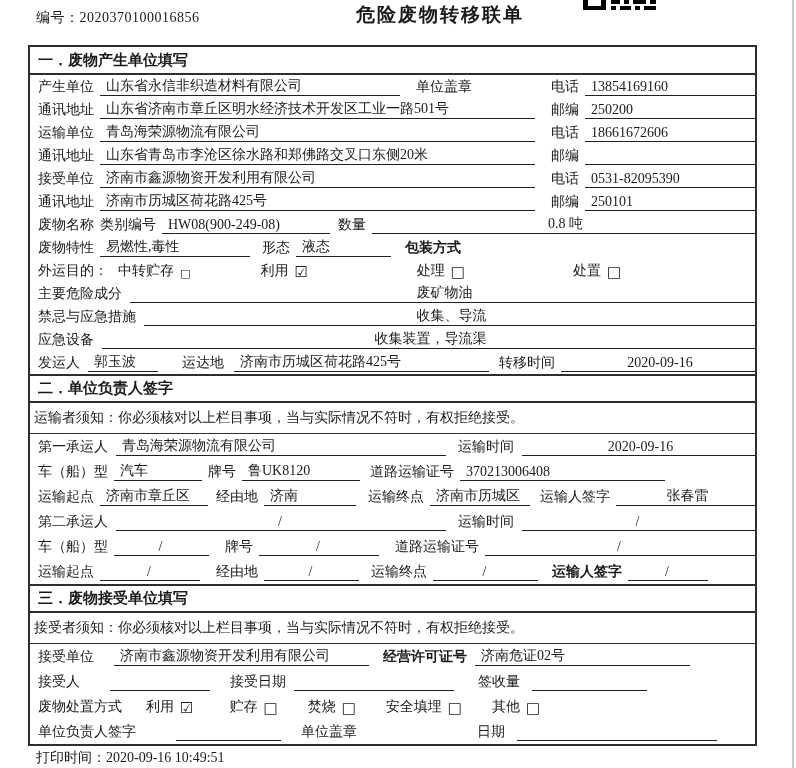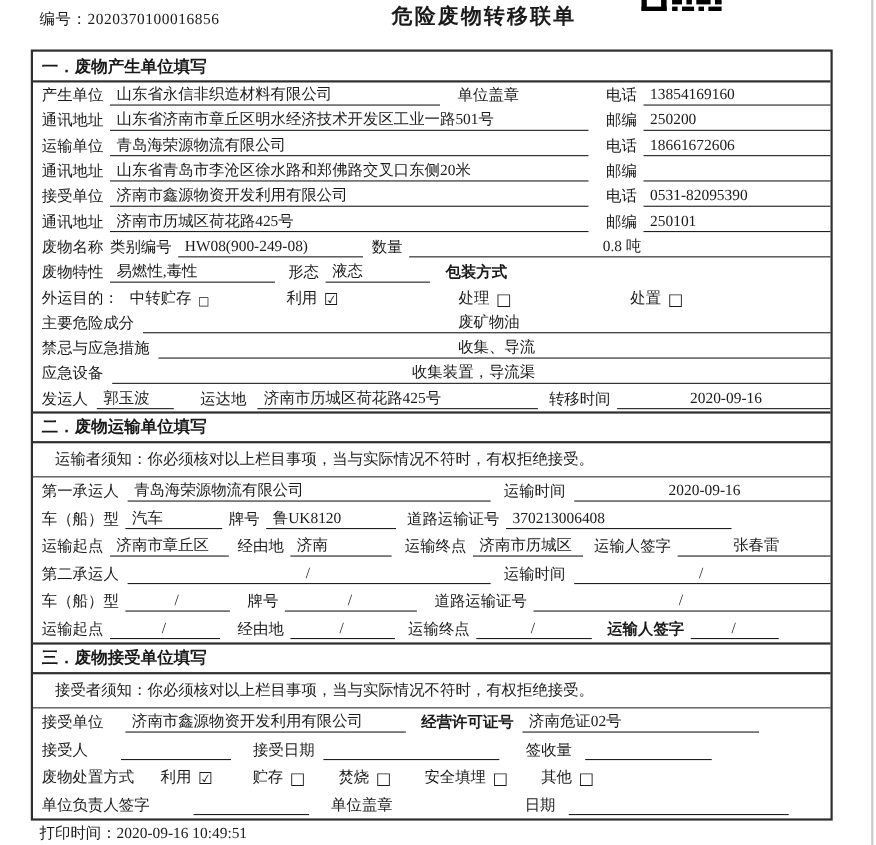--- a/index.html
+++ b/index.html
@@ -14,21 +14,21 @@
     font-family:"Liberation Sans","DejaVu Sans",sans-serif;
     font-weight:bold;font-size:19px;letter-spacing:2px;white-space:nowrap;}
   .qr{position:absolute;left:583px;top:0;}
   .page-edge{position:absolute;right:2px;top:0;width:2px;height:768px;background:#c9c9c9;}
 
   .tbl{position:absolute;left:28px;top:45px;width:729px;border:2px solid #2e2e2e;box-sizing:border-box;background:#fff;}
   .sec-title{height:26px;display:flex;align-items:center;padding-left:8px;
     font-family:"Liberation Sans","DejaVu Sans",sans-serif;font-weight:bold;font-size:15px;
     border-bottom:2px solid #2e2e2e;}
   .sec-title.mid{border-top:2px solid #2e2e2e;height:25px;}
-  .notice{height:30px;display:flex;align-items:center;padding-left:20px;border-bottom:1px solid #2e2e2e;}
+  .notice{height:30px;display:flex;align-items:center;padding-left:4px;border-bottom:1px solid #2e2e2e;}
   .r{height:23px;display:flex;align-items:flex-end;padding:0 0 2px 8px;box-sizing:border-box;white-space:nowrap;}
   .r2{height:25px;display:flex;align-items:flex-end;padding:0 0 3px 8px;box-sizing:border-box;white-space:nowrap;}
   .lbl{flex:none;}
   .u{border-bottom:1px solid #1f1f1f;display:inline-block;flex:none;padding:0 2px 0 6px;min-height:17px;box-sizing:border-box;overflow:hidden;}
   .uf{flex:1 1 auto;text-align:center;}
   .ctr{text-align:center;padding-left:0;}
   .grow{flex:1 1 auto;}
   .cb{flex:none;display:inline-flex;align-items:flex-end;gap:6px;}
   .box{font-family:"DejaVu Sans",sans-serif;font-size:15px;line-height:15px;}
   .box.sm{font-size:11px;line-height:13px;}
@@ -165,21 +165,21 @@
 
   <div class="r">
     <span class="lbl">发运人</span>
     <span class="u g8" style="width:70px">郭玉波</span>
     <span class="lbl g24">运达地</span>
     <span class="u g10" style="width:255px">济南市历城区荷花路425号</span>
     <span class="lbl g10">转移时间</span>
     <span class="u uf g6">2020-09-16</span>
   </div>
 
-  <div class="sec-title mid">二．废物运输单位填写</div>
+  <div class="sec-title mid">二．单位负责人签字</div>
   <div class="notice">运输者须知：你必须核对以上栏目事项，当与实际情况不符时，有权拒绝接受。</div>
 
   <div class="r2">
     <span class="lbl">第一承运人</span>
     <span class="u g8" style="width:330px">青岛海荣源物流有限公司</span>
     <span class="lbl g12">运输时间</span>
     <span class="u uf g8">2020-09-16</span>
   </div>
 
   <div class="r2">

